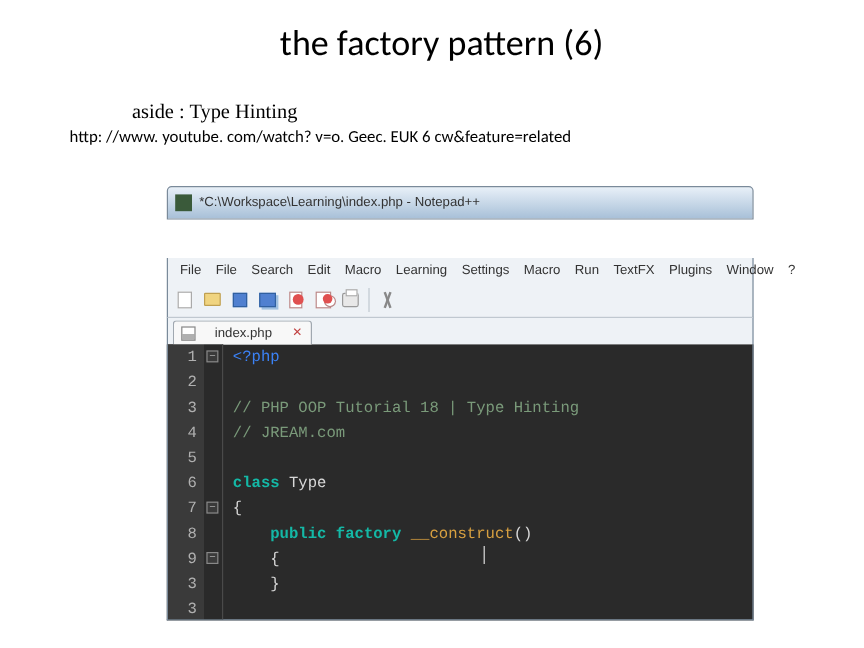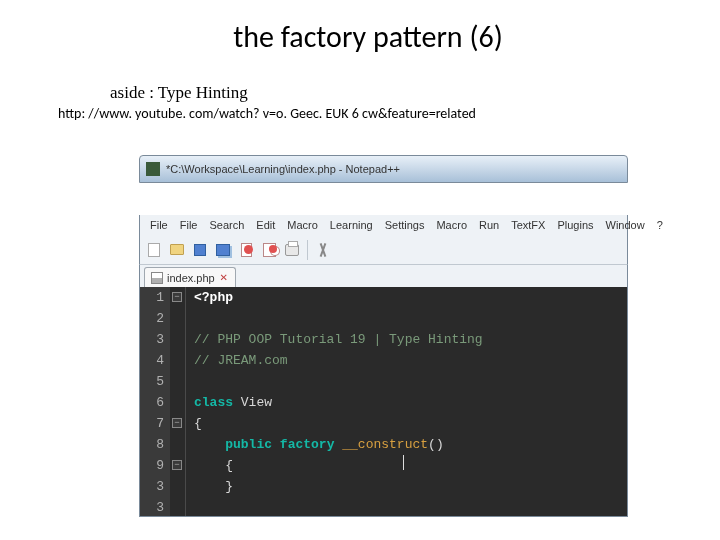--- a/index.html
+++ b/index.html
@@ -23,30 +23,30 @@
     .ico-close::after { content: ''; position: absolute; top: 1px; right: -2px; width: 9px; height: 9px; border-radius: 50%; background: #e05050; }
     .ico-closeall { width: 13px; height: 14px; position: relative; background: #fff; border: 1px solid #b88; }
     .ico-closeall::after { content: ''; position: absolute; top: 1px; right: -2px; width: 8px; height: 8px; border-radius: 50%; background: #e05050; box-shadow: 2px 2px 0 #fff, 2px 2px 0 1px #b88; }
     .ico-print { width: 14px; height: 12px; background: #e8e8e8; border: 1px solid #999; border-radius: 2px; position: relative; }
     .ico-print::before { content: ''; position: absolute; top: -4px; left: 2px; width: 8px; height: 4px; background: #fff; border: 1px solid #aaa; }
     .ico-cut { width: 12px; height: 14px; position: relative; }
     .ico-cut::before, .ico-cut::after { content: ''; position: absolute; width: 2px; height: 14px; background: #888; left: 5px; }
     .ico-cut::before { transform: rotate(20deg); }
     .ico-cut::after { transform: rotate(-20deg); }
     .tabbar { height: 22px; background: #eef2f6; border-left: 1px solid #7a8a9a; border-right: 1px solid #7a8a9a; display: flex; align-items: flex-end; padding: 0 4px; }
-    .tab { height: 20px; background: #f8f8f8; border: 1px solid #a0a8b0; border-bottom: none; border-radius: 3px 3px 0 0; padding: 0 6px; display: flex; align-items: center; font-size: 11px; color: #333; gap: 4px; }
+    .tab { height: 20px; background: #f8f8f8; border: 1px solid #a0a8b0; border-bottom: none; border-radius: 3px 3px 0 0; padding: 0 6px; display: flex; align-items: center; font-size: 11px; color: #333; gap: 16px; }
     .tab-icon { width: 12px; height: 12px; background: linear-gradient(to bottom, #fff 50%, #b0b0b0 50%); border: 1px solid #888; }
     .tab-close { width: 10px; height: 10px; color: #c04040; font-size: 10px; line-height: 9px; text-align: center; cursor: default; }
     .editor { display: flex; height: 230px; background: #2a2a2a; border-left: 1px solid #7a8a9a; border-right: 1px solid #7a8a9a; border-bottom: 1px solid #7a8a9a; font-family: Consolas, 'Courier New', monospace; font-size: 13px; }
     .gutter { width: 30px; background: #3a3a3a; color: #b0b0b0; text-align: right; padding-right: 6px; line-height: 21px; }
     .fold { width: 16px; background: #2a2a2a; border-right: 1px solid #4a4a4a; position: relative; }
     .fold-marker { position: absolute; left: 2px; width: 10px; height: 10px; border: 1px solid #888; background: #3a3a3a; color: #aaa; font-size: 9px; line-height: 8px; text-align: center; }
     .fm1 { top: 5px; } .fm2 { top: 131px; } .fm3 { top: 173px; }
     .code { flex: 1; padding-left: 8px; line-height: 21px; color: #ddd; white-space: pre; }
-    .c-tag { color: #ffffff; font-weight: bold; }
+    .c-tag { color: #3b82f6; }
     .c-com { color: #7a9a7a; }
     .c-key { color: #14b8a6; font-weight: bold; }
     .c-name { color: #d8d8d8; }
     .c-func { color: #d8a040; }
     .c-punc { color: #d8d8d8; }
     .cursor { position: absolute; width: 1px; height: 15px; background: #ddd; left: 305px; top: 300px; }
   </style>
 </head>
 <body>
 
@@ -122,23 +122,23 @@
       <div>3</div>
       <div>3</div>
     </div>
     <div class="fold">
       <div class="fold-marker fm1">−</div>
       <div class="fold-marker fm2">−</div>
       <div class="fold-marker fm3">−</div>
     </div>
     <div class="code"><span class="c-tag">&lt;?php</span>
 
-<span class="c-com">// PHP OOP Tutorial 19 | Type Hinting</span>
+<span class="c-com">// PHP OOP Tutorial 18 | Type Hinting</span>
 <span class="c-com">// JREAM.com</span>
 
-<span class="c-key">class</span><span class="c-name"> View</span>
+<span class="c-key">class</span><span class="c-name"> Type</span>
 <span class="c-punc">{</span>
     <span class="c-key">public</span><span class="c-key"> factory</span><span class="c-func"> __construct</span><span class="c-punc">()</span>
     <span class="c-punc">{</span>
     <span class="c-punc">}</span></div>
   </div>
   <div class="cursor"></div>
 </div>
 
 </body></html>

